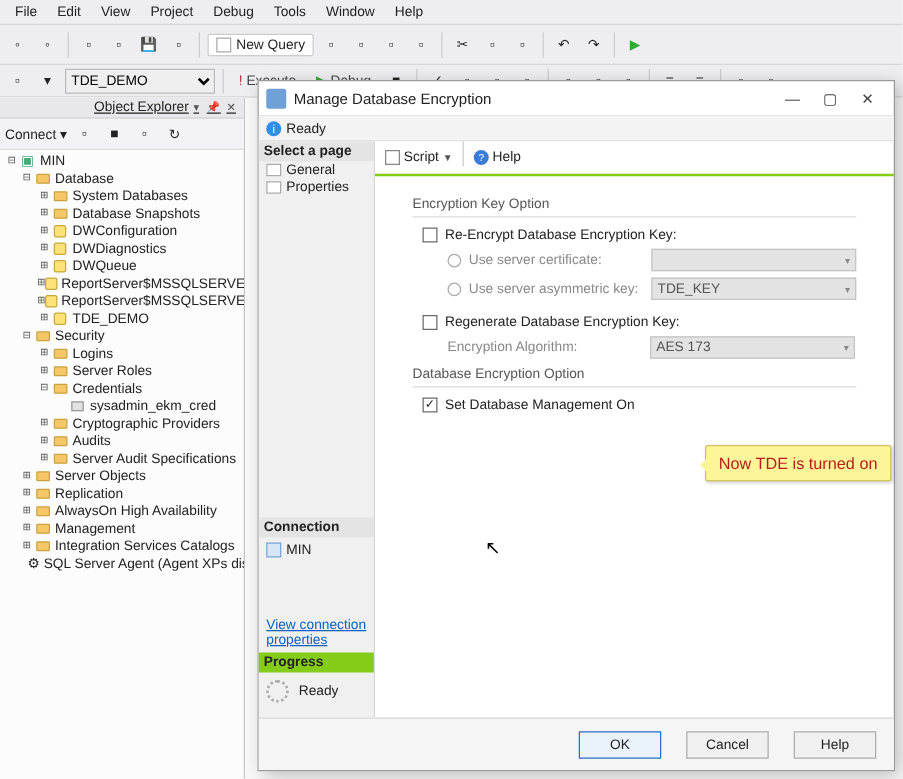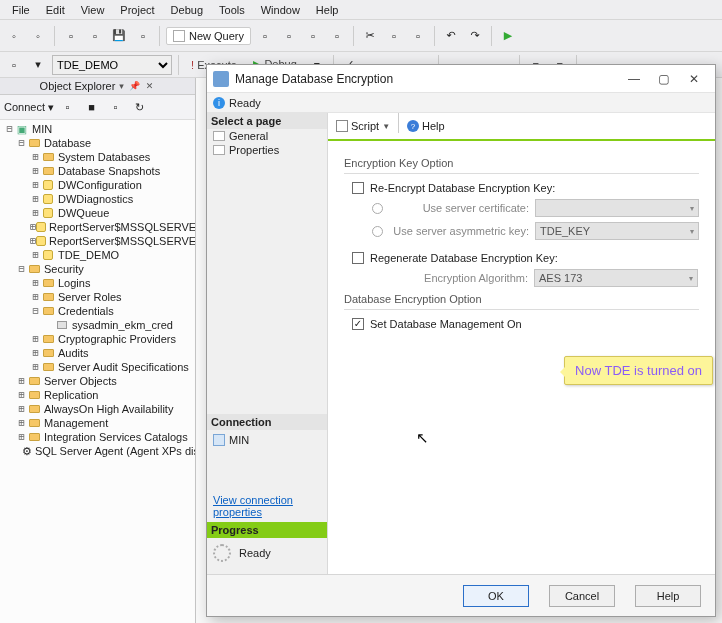--- a/index.html
+++ b/index.html
@@ -65,21 +65,21 @@
     border-right: 1px solid #c5c5c5;
     background: #fcfcfc;
     display:flex; flex-direction:column;
     min-width:196px;
   }
   .oe-title {
     background: #e8e8ec;
     border-bottom:1px solid #ccc;
     padding: 2px 4px;
     font-size:11px;
-    display:flex; align-items:center; justify-content:center;
+    display:flex; align-items:center; justify-content:flex-end;text-decoration:underline;
   }
   .oe-title-btns { display:flex; gap:2px;}
   .oe-title-btns span { width:12px; height:12px; display:inline-flex; align-items:center; justify-content:center; font-size:9px; color:#555;}
   .oe-toolbar {
     background:#f3f3f5;
     border-bottom:1px solid #ddd;
     padding:2px 4px;
     display:flex; align-items:center; gap:4px;
     font-size:11px;
   }
@@ -148,41 +148,41 @@
   .dlg-right{flex:1; display:flex; flex-direction:column;}
   .dlg-toolbar{
     height:28px; display:flex; gap:6px;
     padding:0 8px; border-bottom:2px solid #84cc16;
     font-size:11px;
   }
   .script-btn{display:flex;align-items:center;gap:3px;}
   .script-ic{width:12px;height:12px;background:#fff;border:1px solid #888;}
   .dd-ar{font-size:8px;color:#555;}
   .help-ic{width:12px;height:12px;background:#3b7dd8;border-radius:50%;color:#fff;font-size:8px;display:inline-flex;align-items:center;justify-content:center;}
-  .form{flex:1;padding:10px 16px;font-size:11px;position:relative;}
+  .form{flex:1;padding:10px 30px;font-size:11px;position:relative;}
   .section-label{color:#555;margin:6px 0 4px;}
   .hr{height:1px;background:#dcdcdc;margin-bottom:8px;}
-  .row{display:flex;align-items:center;gap:6px;margin:5px 0 5px 8px;text-align:right;}
+  .row{display:flex;align-items:center;gap:6px;margin:5px 0 5px 8px;}
   .row-sub{margin-left:28px;color:#888;}
   .chk{width:12px;height:12px;border:1px solid #6a6a6a;display:inline-flex;align-items:center;justify-content:center;font-size:10px;line-height:1;}
   .chk.checked::after{content:"✓";color:#222;}
   .rad{width:11px;height:11px;border:1px solid #aaa;border-radius:50%;}
   .dd-disabled{
     width:164px;height:18px;background:#e3e3e3;border:1px solid #c4c4c4;
     padding:1px 4px;color:#555;font-size:11px;display:flex;align-items:center;justify-content:space-between;
   }
   .dd-disabled .ar{font-size:8px;color:#888;}
   .callout{
     position:absolute;
     right:2px; top:215px;
     background:#fdf59a;
     border:1px solid #d4c55a;
     padding:6px 10px;
     font-size:13px;
-    color:#8b5cf6;
+    color:#b91c1c;
     box-shadow:1px 1px 3px rgba(0,0,0,.2);
     border-radius:2px;
   }
   .callout::before{
     content:"";
     position:absolute;
     left:-12px; top:8px;
     border:7px solid transparent;
     border-right-color:#fdf59a;
   }

